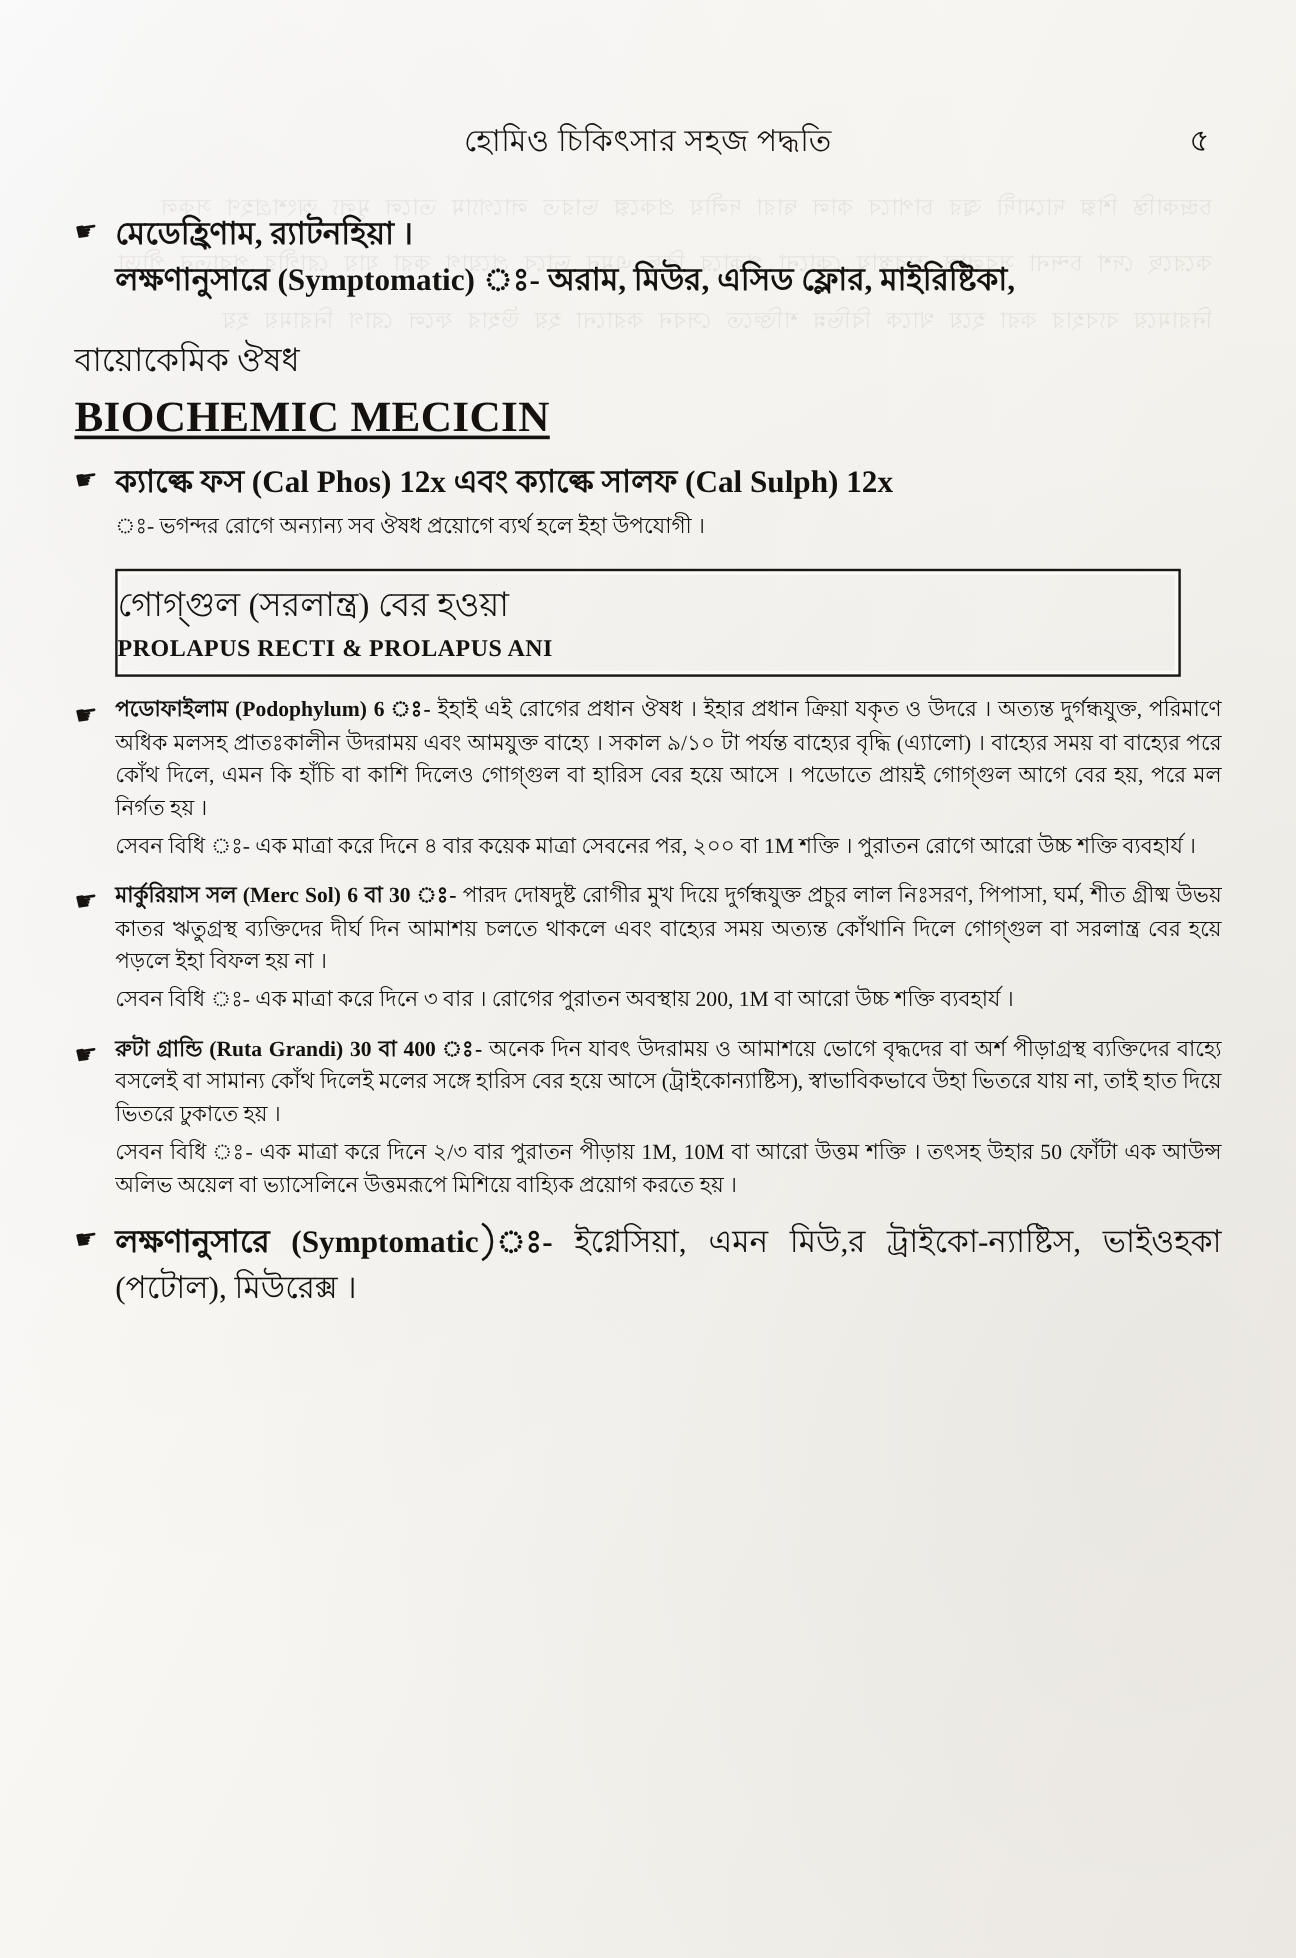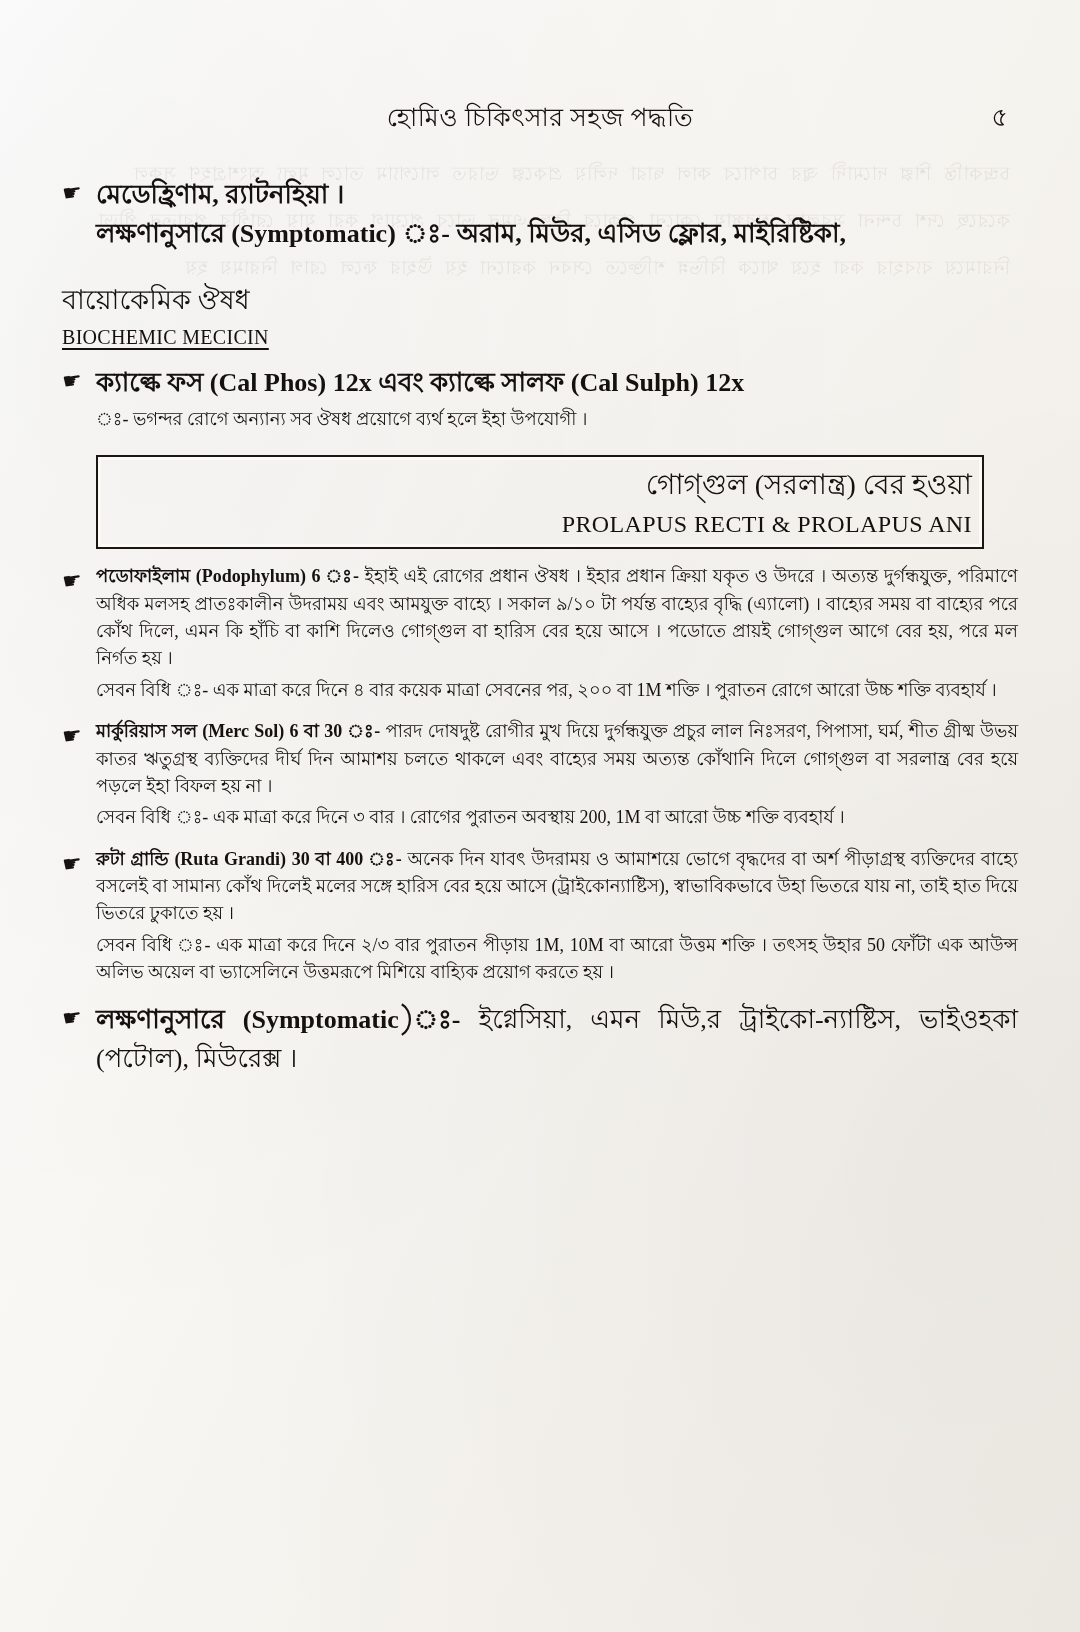--- a/index.html
+++ b/index.html
@@ -100,43 +100,43 @@
   .section-head {
     text-align: left;
     margin: 26px 0 10px 0;
   }
   .section-head .bn {
     font-size: 27px;
     display: block;
     margin-bottom: 2px;
   }
   .section-head .en {
-    font-size: 20px;
-    font-weight: normal;
+    font-size: 36px;
+    font-weight: bold;
     text-decoration: underline;
     text-underline-offset: 4px;
     display: block;
     letter-spacing: 0.3px;
   }
   .boxed-title {
     margin: 22px 34px 10px 34px;
     border: 2px solid #1a1613;
-    padding: 6px 10px 9px 14px;
-    text-align: right;
+    padding: 6px 10px 9px 0;
+    text-align: left;
     box-shadow: 0 0 0 3px #fbfaf7 inset;
   }
   .boxed-title .bn {
     display: block;
     font-size: 28px;
     margin-bottom: 1px;
   }
   .boxed-title .en {
     display: block;
-    font-size: 24px;
-    font-weight: normal;
+    font-size: 20px;
+    font-weight: bold;
     letter-spacing: 0.4px;
   }
   .dose {
     margin-top: 4px;
   }
 </style>
 </head>
 <body>
 
 <div class="page">

